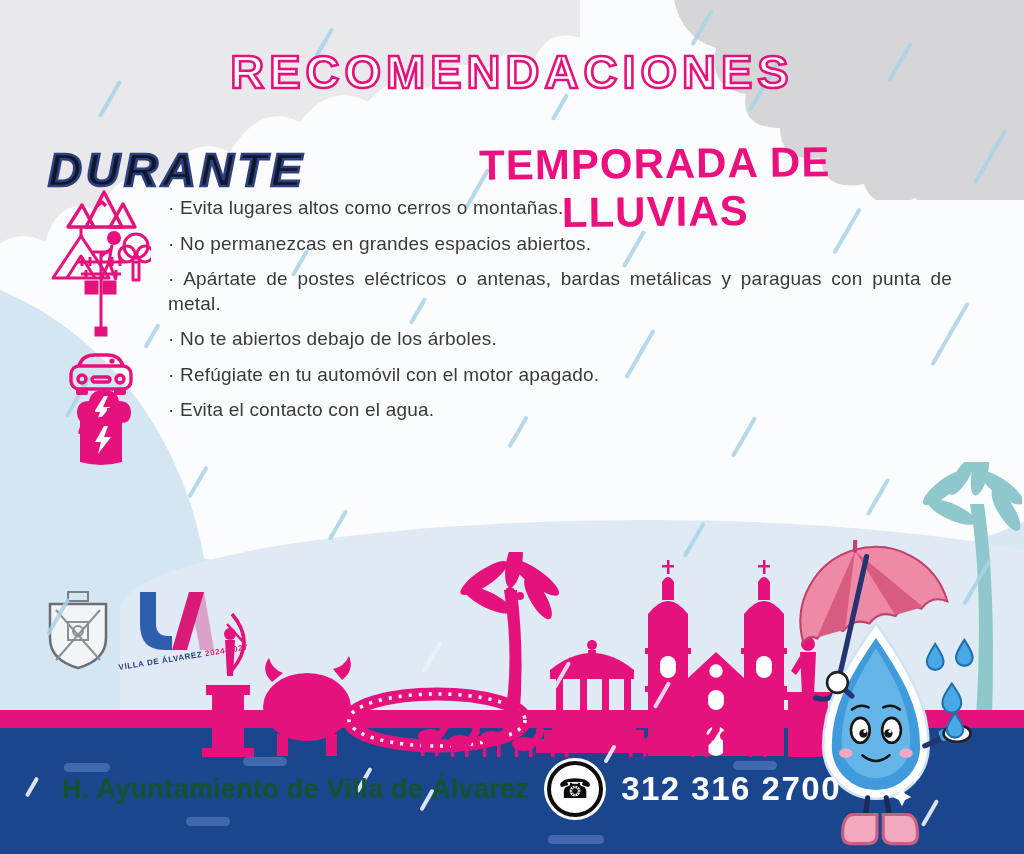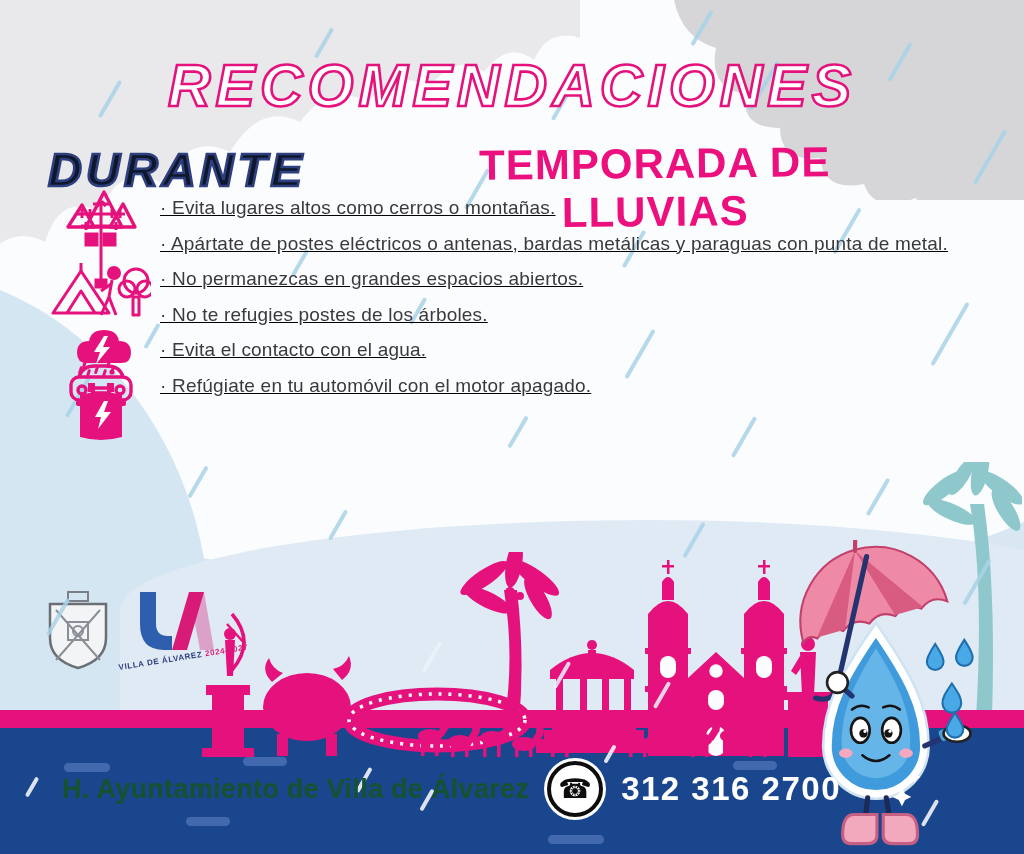--- a/index.html
+++ b/index.html
@@ -12,31 +12,31 @@
   .blob-left{position:absolute;left:-430px;top:268px;width:640px;height:720px;border-radius:50%;
     background:#d5e6f3;z-index:2;}
   .blob-bottom{position:absolute;left:120px;top:520px;width:1100px;height:420px;border-radius:48% 52% 0 0/90px 120px;
     background:#dfeaf5;z-index:2;}
   .cloud{position:absolute;z-index:3;}
   .cloud-left{left:-10px;top:0;}
   .cloud-right{right:0;top:0;}
 
   
   .hdr{position:absolute;left:0;right:0;top:36px;text-align:center;z-index:7;}
-  .title{margin:16px;font-size:59px;font-weight:800;font-style:italic;letter-spacing:5px;
+  .title{margin:8px;font-size:47px;font-weight:800;letter-spacing:5px;
     color:#ffffff;-webkit-text-stroke:2.6px #e5127d;}
   .subtitle{margin:10px 0 0 0;font-size:27px;font-weight:bold;color:#17468f;letter-spacing:.5px;}
   .durante{position:absolute;left:48px;top:142px;font-size:47px;font-weight:800;font-style:italic;
     letter-spacing:4px;color:#0f172a;-webkit-text-stroke:2.6px #2e3f7f;z-index:7;}
   .temporada{position:absolute;left:390px;top:140px;width:530px;text-align:center;font-size:42px;
     font-weight:800;color:#ec0f7e;letter-spacing:1px;transform:rotate(-.6deg);z-index:7;}
 
   
   .rec-list{position:absolute;left:50px;top:196px;width:902px;z-index:7;}
-  .rec-row{display:grid;grid-template-columns:102px 1fr;column-gap:8px;align-items:center;margin-bottom:11px;text-decoration:underline;}
+  .rec-row{display:grid;grid-template-columns:102px 1fr;column-gap:16px;align-items:center;margin-bottom:11px;}
   .rec-row p{margin:0;font-size:19px;line-height:1.29;color:#3a3a3c;text-align:justify;letter-spacing:.2px;}
   .ricon{position:relative;width:102px;height:8px;align-self:center;}
   .ricon svg{position:absolute;left:50%;top:50%;transform:translate(-50%,-50%);}
 
   
   .pink-band{position:absolute;left:0;top:710px;width:1024px;height:18px;background:#e5127d;z-index:4;}
   .skyline{position:absolute;left:192px;top:552px;z-index:5;}
   .teal-palm{position:absolute;left:922px;top:462px;z-index:4;}
   .footer{position:absolute;left:0;top:728px;width:1024px;height:126px;background:#1a468d;z-index:4;}
   .footer-row{position:absolute;left:62px;top:758px;height:62px;display:flex;align-items:center;gap:18px;z-index:8;}
@@ -92,20 +92,40 @@
     <div class="rec-row">
       <span class="ricon">
         <svg width="74" height="46" viewBox="0 0 74 46" fill="none" stroke="#e5127d" stroke-width="3.4" stroke-linejoin="round">
           <path d="M4,42 L18,20 L30,42 Z"></path>
             <path d="M22,42 L40,7 L58,42 Z"></path>
             <path d="M33,21 l5,-4 l4,4"></path>
             <path d="M46,42 L59,19 L71,42 Z"></path>
         </svg>
       </span>
       <p>· Evita lugares altos como cerros o montañas.</p>
+    </div>
+
+    <div class="rec-row">
+      <span class="ricon">
+        <svg width="100" height="80" viewBox="0 0 100 80" fill="none" stroke="#e5127d" stroke-width="3" stroke-linejoin="round">
+          <path d="M2,74 L30,32 L58,74 Z"></path>
+            <path d="M16,74 L30,52 L44,74"></path>
+            <line x1="30" y1="32" x2="30" y2="24"></line>
+          <circle cx="63" cy="34" r="5.5" fill="#e5127d"></circle>
+            <path d="M61,41 L58,58"></path>
+            <path d="M58,58 L50,76"></path>
+            <path d="M58,58 L65,76"></path>
+            <path d="M60,45 L50,52"></path>
+          <circle cx="85" cy="42" r="12"></circle>
+            <circle cx="76" cy="50" r="8"></circle>
+            <circle cx="94" cy="50" r="8"></circle>
+            <rect x="82" y="58" width="6" height="18"></rect>
+        </svg>
+      </span>
+      <p>· No permanezcas en grandes espacios abiertos.</p>
     </div>
 
     <div class="rec-row">
       <span class="ricon">
         <svg width="56" height="96" viewBox="0 0 56 96" fill="none" stroke="#e5127d" stroke-width="3">
           <line x1="28" y1="8" x2="28" y2="84"></line>
             <rect x="23" y="84" width="10" height="7" fill="#e5127d"></rect>
           <line x1="20" y1="8" x2="36" y2="8"></line>
           <line x1="4" y1="18" x2="52" y2="18"></line>
             <line x1="9" y1="13" x2="9" y2="22"></line>
@@ -116,77 +136,57 @@
             <line x1="13" y1="26" x2="13" y2="34"></line>
             <line x1="43" y1="26" x2="43" y2="34"></line>
           <rect x="13" y="38" width="11" height="11" fill="#e5127d"></rect>
             <rect x="31" y="38" width="11" height="11" fill="#e5127d"></rect>
         </svg>
       </span>
       <p>· Apártate de postes eléctricos o antenas, bardas metálicas y paraguas con punta de metal.</p>
     </div>
 
     <div class="rec-row">
-      <span class="ricon">
-        <svg width="100" height="80" viewBox="0 0 100 80" fill="none" stroke="#e5127d" stroke-width="3" stroke-linejoin="round">
-          <path d="M2,74 L30,32 L58,74 Z"></path>
-            <path d="M16,74 L30,52 L44,74"></path>
-            <line x1="30" y1="32" x2="30" y2="24"></line>
-          <circle cx="63" cy="34" r="5.5" fill="#e5127d"></circle>
-            <path d="M61,41 L58,58"></path>
-            <path d="M58,58 L50,76"></path>
-            <path d="M58,58 L65,76"></path>
-            <path d="M60,45 L50,52"></path>
-          <circle cx="85" cy="42" r="12"></circle>
-            <circle cx="76" cy="50" r="8"></circle>
-            <circle cx="94" cy="50" r="8"></circle>
-            <rect x="82" y="58" width="6" height="18"></rect>
-        </svg>
-      </span>
-      <p>· No permanezcas en grandes espacios abiertos.</p>
-    </div>
-
-    <div class="rec-row">
       <span class="ricon"></span>
-      <p>· No te refugies postes de los árboles.</p>
+      <p>· No te abiertos debajo de los árboles.</p>
+    </div>
+
+    <div class="rec-row">
+      <span class="ricon">
+        <svg width="72" height="48" viewBox="0 0 72 48" fill="none" stroke="#e5127d" stroke-width="3.4" stroke-linejoin="round">
+          <path d="M14,15 Q17,4 30,4 H42 Q55,4 58,15"></path>
+          <rect x="6" y="15" width="60" height="23" rx="8"></rect>
+          <circle cx="17" cy="28" r="4"></circle>
+            <circle cx="55" cy="28" r="4"></circle>
+          <rect x="27" y="26" width="18" height="5" rx="2.5"></rect>
+          <circle cx="47" cy="10" r="2.6" fill="#e5127d" stroke="none"></circle>
+          <rect x="11" y="38" width="12" height="6" rx="2" fill="#e5127d" stroke="none"></rect>
+            <rect x="49" y="38" width="12" height="6" rx="2" fill="#e5127d" stroke="none"></rect>
+        </svg>
+      </span>
+      <p>· Refúgiate en tu automóvil con el motor apagado.</p>
     </div>
 
     <div class="rec-row">
       <span class="ricon">
         <svg width="68" height="62" viewBox="0 0 68 62">
           <path fill="#e5127d" d="M10,34 q0,-12 12,-12 q2,-11 15,-11 q13,0 15,11 q12,0 12,12 q0,10 -10,10 h-34 q-10,0 -10,-10 Z"></path>
           <polygon fill="#ffffff" points="37,17 27,33 33,33 29,45 43,28 36,28 41,17"></polygon>
           <g fill="#e5127d">
               <rect x="12" y="47" width="3" height="8" rx="1.5" transform="rotate(18 13 51)"></rect>
               <rect x="20" y="50" width="3" height="8" rx="1.5" transform="rotate(18 21 54)"></rect>
               <rect x="28" y="47" width="3" height="8" rx="1.5" transform="rotate(18 29 51)"></rect>
               <rect x="36" y="50" width="3" height="8" rx="1.5" transform="rotate(18 37 54)"></rect>
               <rect x="44" y="47" width="3" height="8" rx="1.5" transform="rotate(18 45 51)"></rect>
               <rect x="16" y="42" width="3" height="7" rx="1.5" transform="rotate(18 17 45)"></rect>
               <rect x="40" y="42" width="3" height="7" rx="1.5" transform="rotate(18 41 45)"></rect>
             </g>
         </svg>
       </span>
       <p>· Evita el contacto con el agua.</p>
-    </div>
-
-    <div class="rec-row">
-      <span class="ricon">
-        <svg width="72" height="48" viewBox="0 0 72 48" fill="none" stroke="#e5127d" stroke-width="3.4" stroke-linejoin="round">
-          <path d="M14,15 Q17,4 30,4 H42 Q55,4 58,15"></path>
-          <rect x="6" y="15" width="60" height="23" rx="8"></rect>
-          <circle cx="17" cy="28" r="4"></circle>
-            <circle cx="55" cy="28" r="4"></circle>
-          <rect x="27" y="26" width="18" height="5" rx="2.5"></rect>
-          <circle cx="47" cy="10" r="2.6" fill="#e5127d" stroke="none"></circle>
-          <rect x="11" y="38" width="12" height="6" rx="2" fill="#e5127d" stroke="none"></rect>
-            <rect x="49" y="38" width="12" height="6" rx="2" fill="#e5127d" stroke="none"></rect>
-        </svg>
-      </span>
-      <p>· Refúgiate en tu automóvil con el motor apagado.</p>
     </div>
 
     <div class="rec-row">
       <span class="ricon">
         <svg width="58" height="64" viewBox="0 0 58 64">
           <rect x="16" y="2" width="7" height="9" fill="#e5127d"></rect>
             <rect x="35" y="2" width="7" height="9" fill="#e5127d"></rect>
           <path fill="#e5127d" d="M8,14 q21,-6 42,0 v42 q-21,6 -42,0 Z"></path>
           <polygon fill="#ffffff" points="32,20 23,36 29,36 26,48 39,31 32,31 36,20"></polygon>
         </svg>

